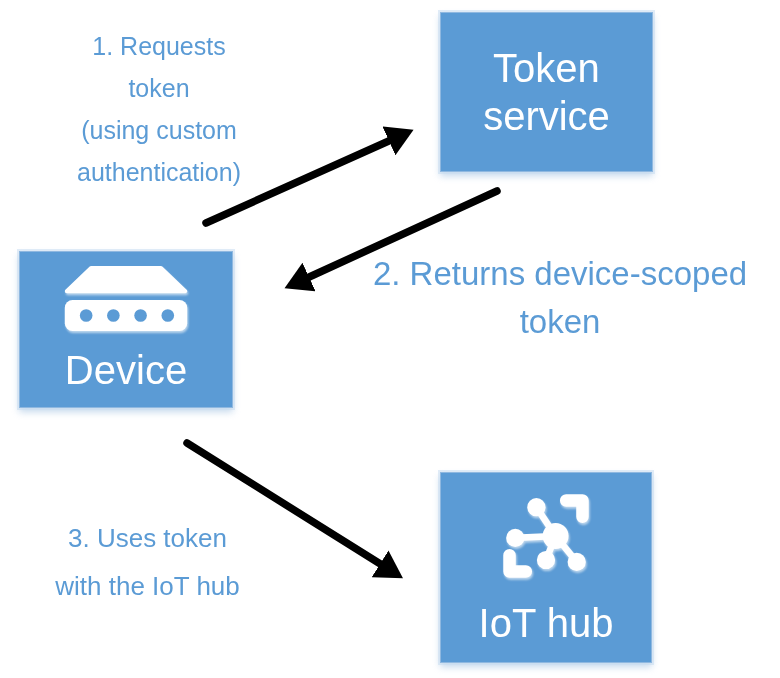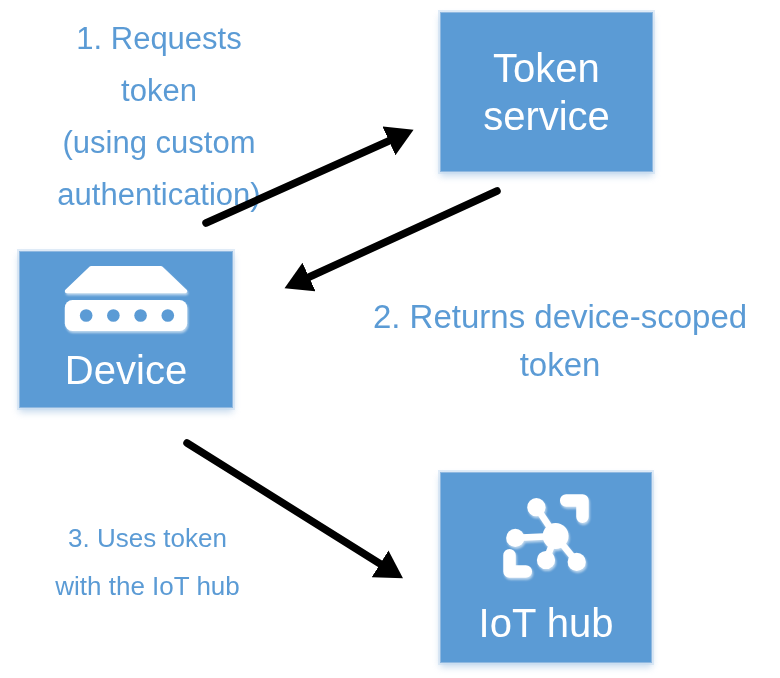--- a/index.html
+++ b/index.html
@@ -13,22 +13,22 @@
     overflow: hidden;
   }
 
   
   .annotation {
     position: absolute;
     color: var(--annotation-text, #5B9BD5);
     text-align: center;
     white-space: pre-line;
   }
-  .annotation.step1 { left: 0px;   top: 13px;  width: 318px; font-size: 31px; line-height: 52px; }
-  .annotation.step2 { left: 360px; top: 250px; width: 400px; font-size: 33px; line-height: 48px; margin-top: 43px; }
+  .annotation.step1 { left: 0px;   top: 25px;  width: 318px; font-size: 25px; line-height: 42px; }
+  .annotation.step2 { left: 360px; top: 250px; width: 400px; font-size: 33px; line-height: 48px; }
   .annotation.step3 { left: 0px;   top: 514px; width: 295px; font-size: 26px; line-height: 48px; }
 
   
   .node {
     position: absolute;
     background: var(--node-fill, #5B9BD5);
     border: 1px solid #8fb8e0;
     box-shadow: 0 0 0 2px rgba(201,221,240,0.55), 0 4px 7px rgba(178,204,231,0.75);
     color: var(--node-text, #fff);
     display: flex;

